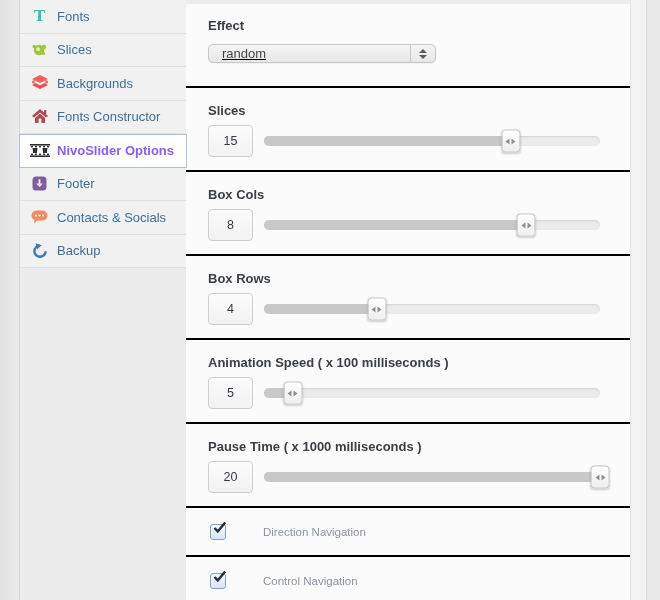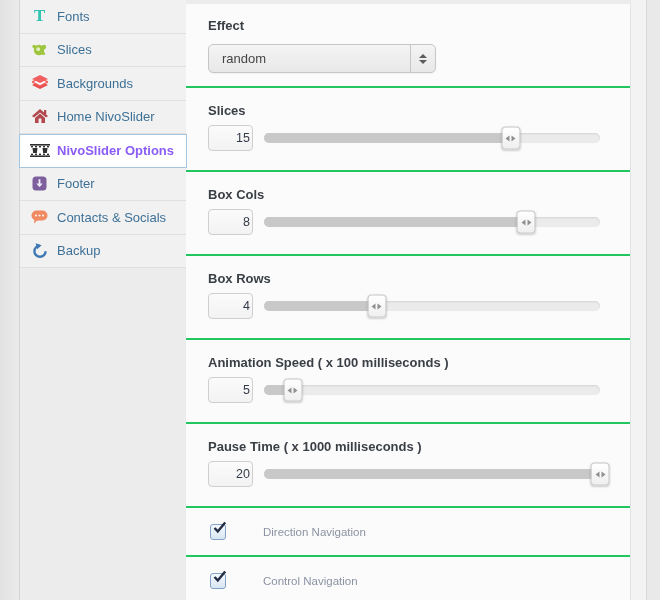--- a/index.html
+++ b/index.html
@@ -21,43 +21,43 @@
     justify-content:center; align-items:center; }
   .nav-item.active { position:relative; margin:0 -1px 0 -1px; background:#ffffff;
     border:1px solid #a5c5e0; color:#8b5cf6; font-weight:bold; z-index:3; }
   .serif-t { font-family:"DejaVu Serif", serif; font-weight:bold; font-size:15px;
     color:#35c3b4; line-height:1; }
 
   
   .main { flex:1; display:flex; background:#f3f3f3; }
   .cards { width:444px; flex:0 0 444px; border-top:4px solid #ececec;
     border-right:1px solid #e3e3e3; box-sizing:content-box; }
-  .section { background:#fbfbfb; border-bottom:2px solid #22c55e; box-sizing:border-box; }
+  .section { background:#fbfbfb; border-bottom:2px solid #000000; box-sizing:border-box; }
   .sec-effect { height:84px; padding:14px 30px 0 22px; }
   .sec-slider { height:84px; padding:15px 30px 0 22px; }
   .sec-check  { height:49px; display:flex; align-items:center; padding-left:24px;gap:24px; }
   .sec-label { font-size:13px; font-weight:bold; color:#3a3f45; }
 
   
-  .select-box { margin-top:11px; width:228px; height:29px; box-sizing:border-box;
+  .select-box { margin-top:11px; width:228px; height:19px; box-sizing:border-box;
     border:1px solid #c6c6c6; border-radius:5px;
     background:linear-gradient(#f4f4f4,#e8e8e8);
     display:flex; align-items:center; cursor:pointer;
-    box-shadow:0 1px 1px rgba(0,0,0,0.04); }
+    box-shadow:0 1px 1px rgba(0,0,0,0.04);text-decoration:underline; }
   .select-text { flex:1; padding-left:13px; font-size:13px; color:#454545; }
   .select-arrows { width:24px; height:100%; border-left:1px solid #c6c6c6;
     display:flex; flex-direction:column; align-items:center; justify-content:center; gap:2px; }
   .tri-up { width:0; height:0; border-left:4px solid transparent;
     border-right:4px solid transparent; border-bottom:4px solid #5c5c5c; }
   .tri-down { width:0; height:0; border-left:4px solid transparent;
     border-right:4px solid transparent; border-top:4px solid #5c5c5c; }
 
   
   .controls { margin-top:7px; display:flex; align-items:center; }
-  .val-input { width:45px; height:26px; box-sizing:border-box; text-align:right;
+  .val-input { width:45px; height:32px; box-sizing:border-box; text-align:center;
     font-size:12.5px; color:#333a47; font-family:"Liberation Sans",sans-serif;
     background:linear-gradient(#fbfbfb,#f2f2f2); border:1px solid #cfcfcf;
     border-radius:4px; outline:none; }
   .slider { flex:1; margin-left:11px; position:relative; height:10px;
     background:#ebebeb; border-radius:6px;
     box-shadow:inset 0 1px 2px rgba(0,0,0,0.10); cursor:pointer; }
   .slider-fill { position:absolute; left:0; top:0; height:100%;
     background:#c8c8c8; border-radius:6px; }
   .handle { position:absolute; top:50%; left:0; width:17px; height:21px;
     transform:translate(-50%,-50%); background:linear-gradient(#ffffff,#efefef);
@@ -123,21 +123,21 @@
 
     <div class="nav-item">
       <span class="ico">
         <svg width="16" height="15" viewBox="0 0 16 15">
           <rect x="12" y="1" width="2.2" height="4" fill="#b0484e"></rect>
           <polygon points="8,0 16,7 14,8.6 8,3.4 2,8.6 0,7" fill="#b0484e"></polygon>
           <polygon points="8,4.6 13,9 13,14 3,14 3,9" fill="#b0484e"></polygon>
           <rect x="6.6" y="9.5" width="2.8" height="4.5" fill="#f1f1f1"></rect>
         </svg>
       </span>
-      <span>Home NivoSlider</span>
+      <span>Fonts Constructor</span>
     </div>
 
     <div class="nav-item active">
       <span class="ico">
         <svg width="20" height="13" viewBox="0 0 20 13">
           <g fill="#2f2f2f">
             <rect x="0" y="0" width="20" height="1.6"></rect>
             <rect x="0" y="11.4" width="20" height="1.6"></rect>
             <rect x="1" y="2" width="2" height="1.4"></rect>
               <rect x="5" y="2" width="2" height="1.4"></rect>

